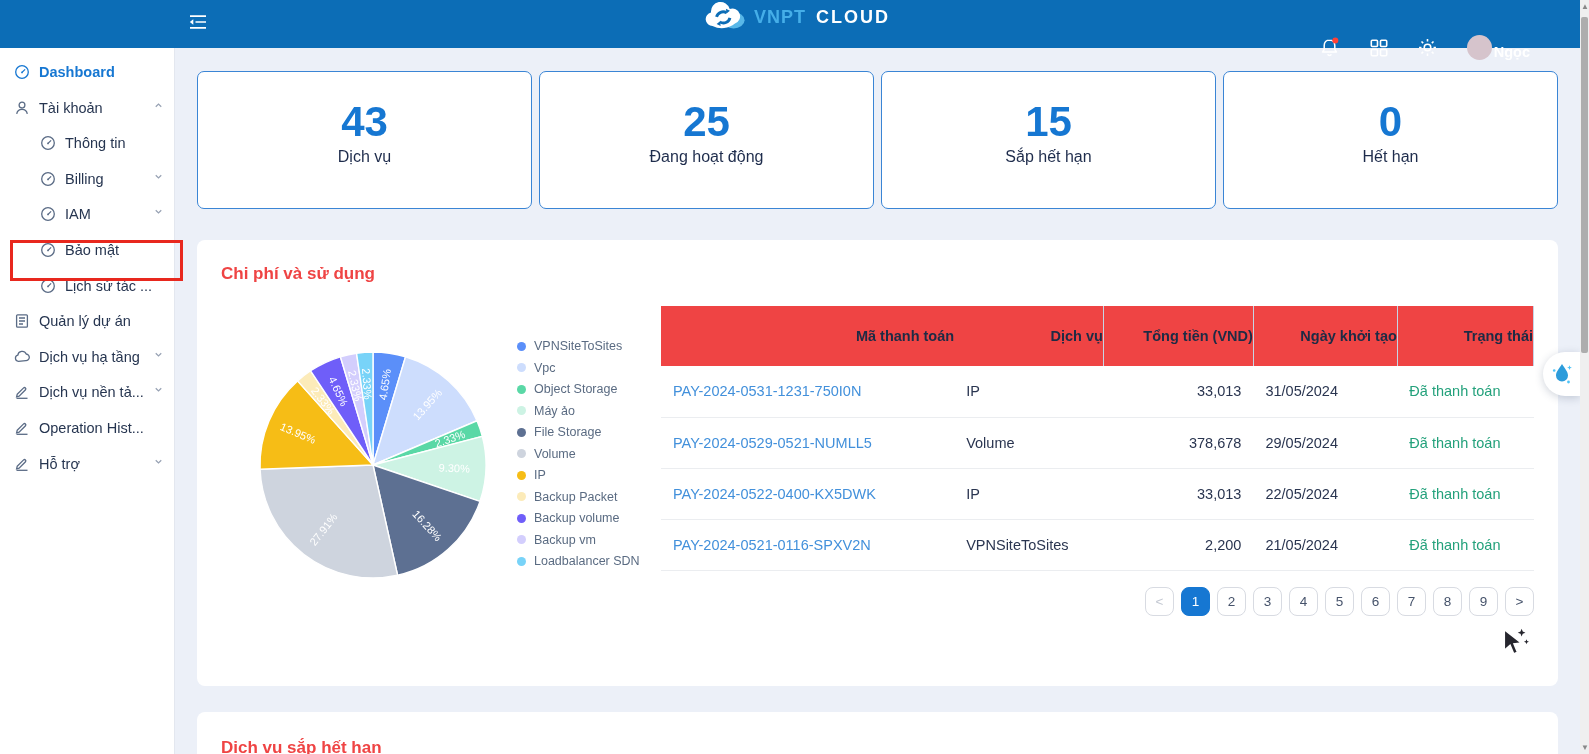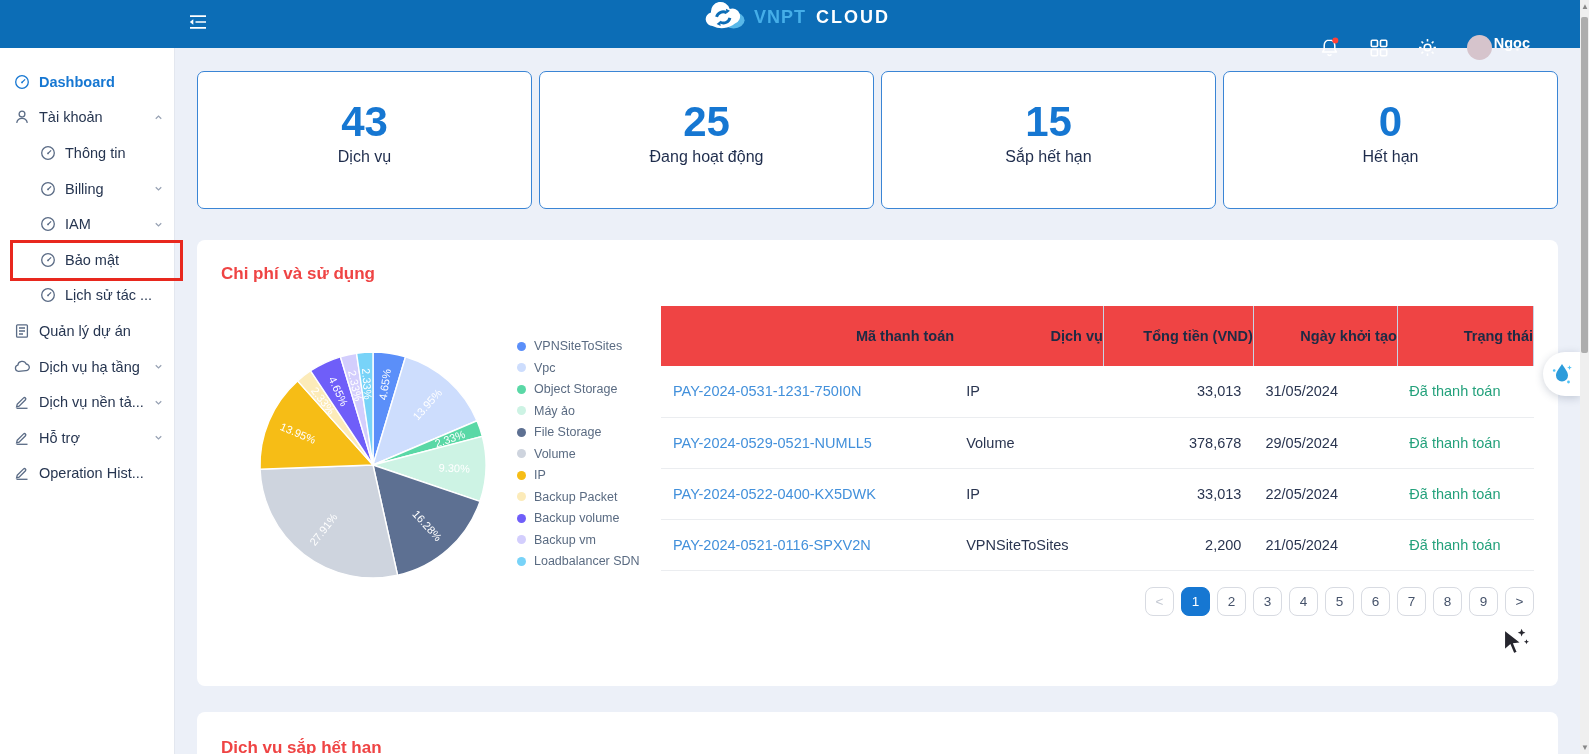--- a/index.html
+++ b/index.html
@@ -7,27 +7,27 @@
   body { font-family:"Liberation Sans","DejaVu Sans",sans-serif; background:#ECF0F8; position:relative; color:#22304E; }
 
   
   .navbar { position:absolute; top:0; left:0; right:9px; height:48px; background:#0C6DB6; display:flex; align-items:center; z-index:20;flex-direction:column; }
   .brand { display:flex; align-items:center; gap:8px; padding-left:12px; }
   .brand-vnpt { font-size:18px; font-weight:bold; letter-spacing:1px; color:#45AEE8; }
   .brand-cloud { font-size:18px; font-weight:bold; letter-spacing:2px; color:#FFFFFF; margin-left:2px; }
   .fold-btn { position:absolute; left:189px; top:14px; cursor:pointer; }
   .nav-right { margin-left:auto; display:flex; align-items:center; gap:30px; padding-right:50px; }
   .nav-ic { position:relative; display:flex; align-items:center; cursor:pointer; }
-  .nav-user { display:flex; align-items:flex-start; gap:2px; cursor:pointer; }
+  .nav-user { display:flex; align-items:flex-end; gap:2px; cursor:pointer; }
   .avatar { width:25px; height:25px; border-radius:50%; background:#D6C4CC; }
   .user-name { color:#fff; font-size:14.5px; font-weight:bold; }
 
   
   .sidebar { position:absolute; top:48px; left:0; width:175px; bottom:0; background:#fff; border-right:1px solid #E3E7EF; padding-top:16px; z-index:10; }
-  .sb-item { position:relative; height:35.6px; display:flex; align-items:center; gap:9px; padding-left:14px; padding-right:10px; font-size:14.5px; color:#263550; cursor:pointer; }
+  .sb-item { position:relative; height:35.6px; display:flex; align-items:flex-start; gap:9px; padding-left:14px; padding-right:10px; font-size:14.5px; color:#263550; cursor:pointer; }
   .sb-item.sub { padding-left:40px; }
   .sb-item.active { color:#1677D2; font-weight:bold; }
   .sb-ic { display:flex; align-items:center; color:#5A6B85; }
   .sb-item.active .sb-ic { color:#1677D2; }
   .sb-label { white-space:nowrap; overflow:hidden; }
   .sb-chev { margin-left:auto; display:flex; align-items:center; color:#97A1B3; }
   .hl-box { position:absolute; left:10px; right:-9px; top:-2px; bottom:-3px; border:3px solid #E8281E; pointer-events:none; z-index:15; }
 
   
   .content { position:absolute; top:48px; left:176px; right:9px; bottom:0; overflow:hidden; padding:23px 22px 0 21px; }
@@ -249,35 +249,35 @@
         </svg>
       </span>
     </div>
     <div class="sb-item">
       <span class="sb-ic">
         <svg width="16" height="16" viewBox="0 0 16 16" fill="none" stroke="currentColor" stroke-width="1.3">
           <path d="M3.2 10.3 9.6 3.9a1.35 1.35 0 0 1 1.9 1.9L5.1 12.2l-2.5.6z"></path>
           <path d="M2.5 14.3h11"></path>
         </svg>
       </span>
-      <span class="sb-label">Hỗ trợ</span>
-      <span class="sb-chev">
-        <svg width="11" height="11" viewBox="0 0 16 16" fill="none" stroke="currentColor" stroke-width="1.8">
-          <path d="M4 6.2 8 10l4-3.8"></path>
-        </svg>
-      </span>
+      <span class="sb-label">Operation Hist...</span>
     </div>
     <div class="sb-item">
       <span class="sb-ic">
         <svg width="16" height="16" viewBox="0 0 16 16" fill="none" stroke="currentColor" stroke-width="1.3">
           <path d="M3.2 10.3 9.6 3.9a1.35 1.35 0 0 1 1.9 1.9L5.1 12.2l-2.5.6z"></path>
           <path d="M2.5 14.3h11"></path>
         </svg>
       </span>
-      <span class="sb-label">Operation Hist...</span>
+      <span class="sb-label">Hỗ trợ</span>
+      <span class="sb-chev">
+        <svg width="11" height="11" viewBox="0 0 16 16" fill="none" stroke="currentColor" stroke-width="1.8">
+          <path d="M4 6.2 8 10l4-3.8"></path>
+        </svg>
+      </span>
     </div>
   </div>
 
 <div class="content">
 
   <div class="stats-row" id="stats-row">
       <div class="stat-card">
         <div class="stat-value">43</div>
         <div class="stat-label">Dịch vụ</div>
       </div>

